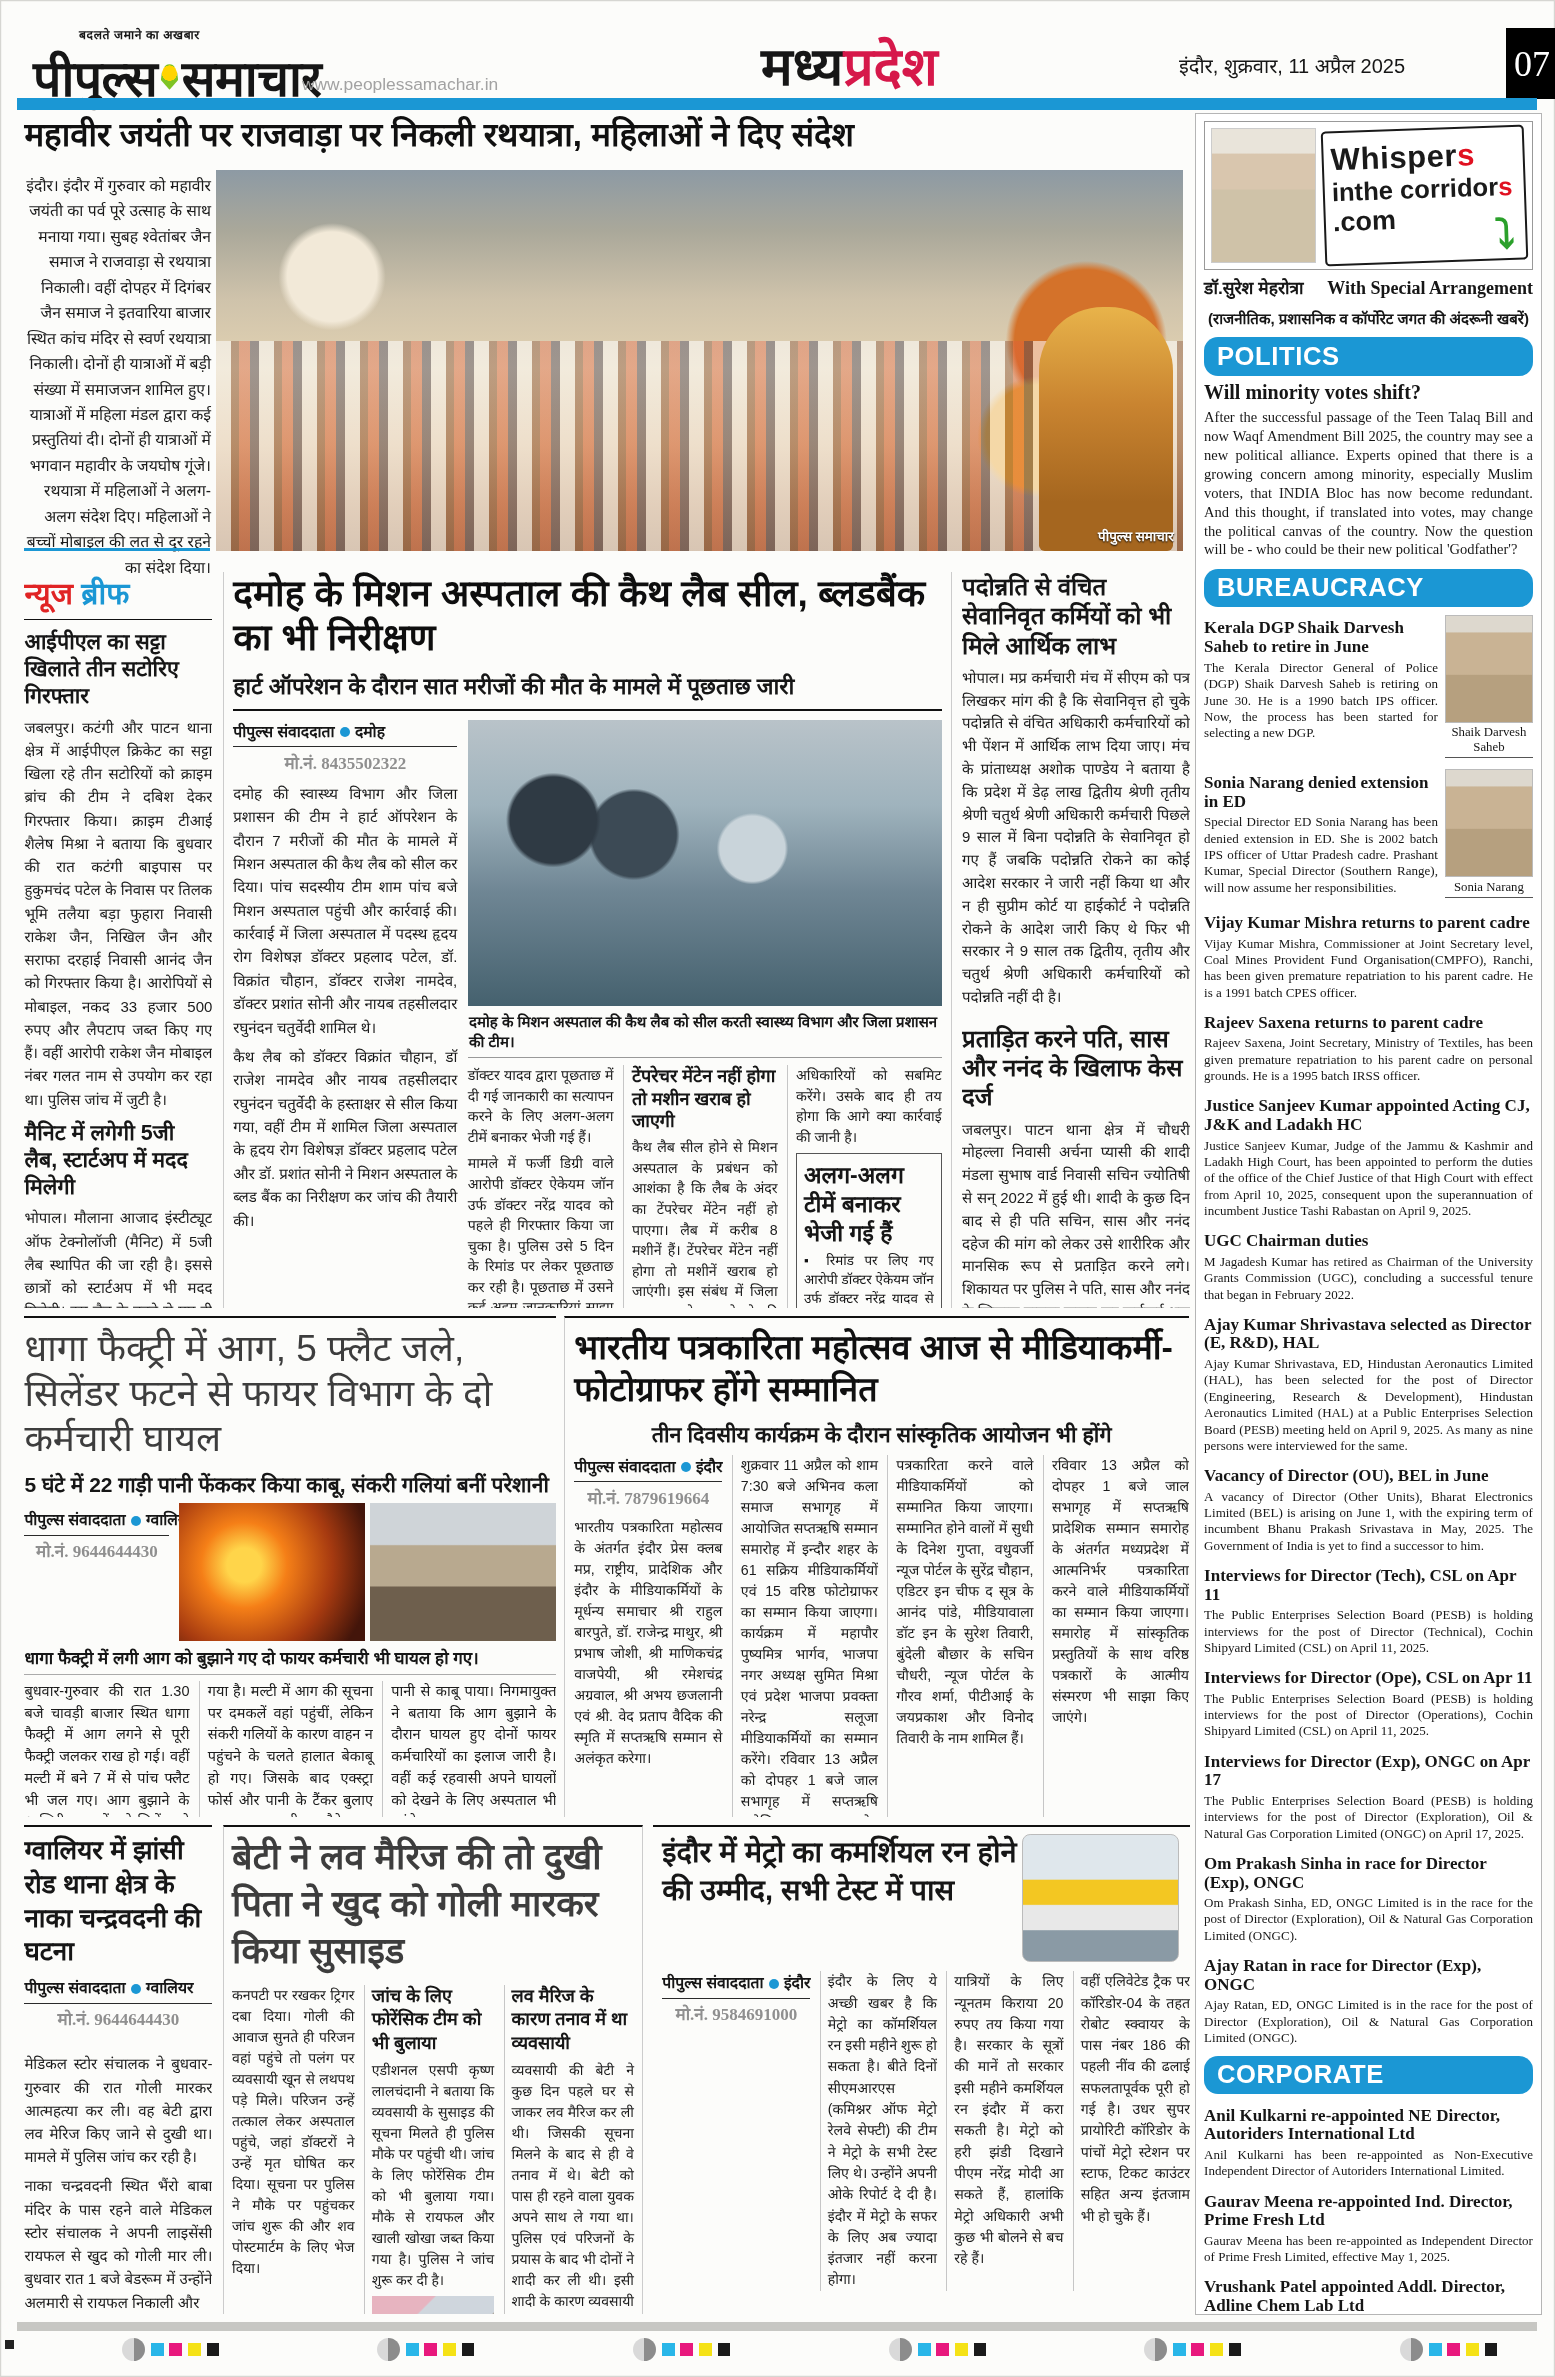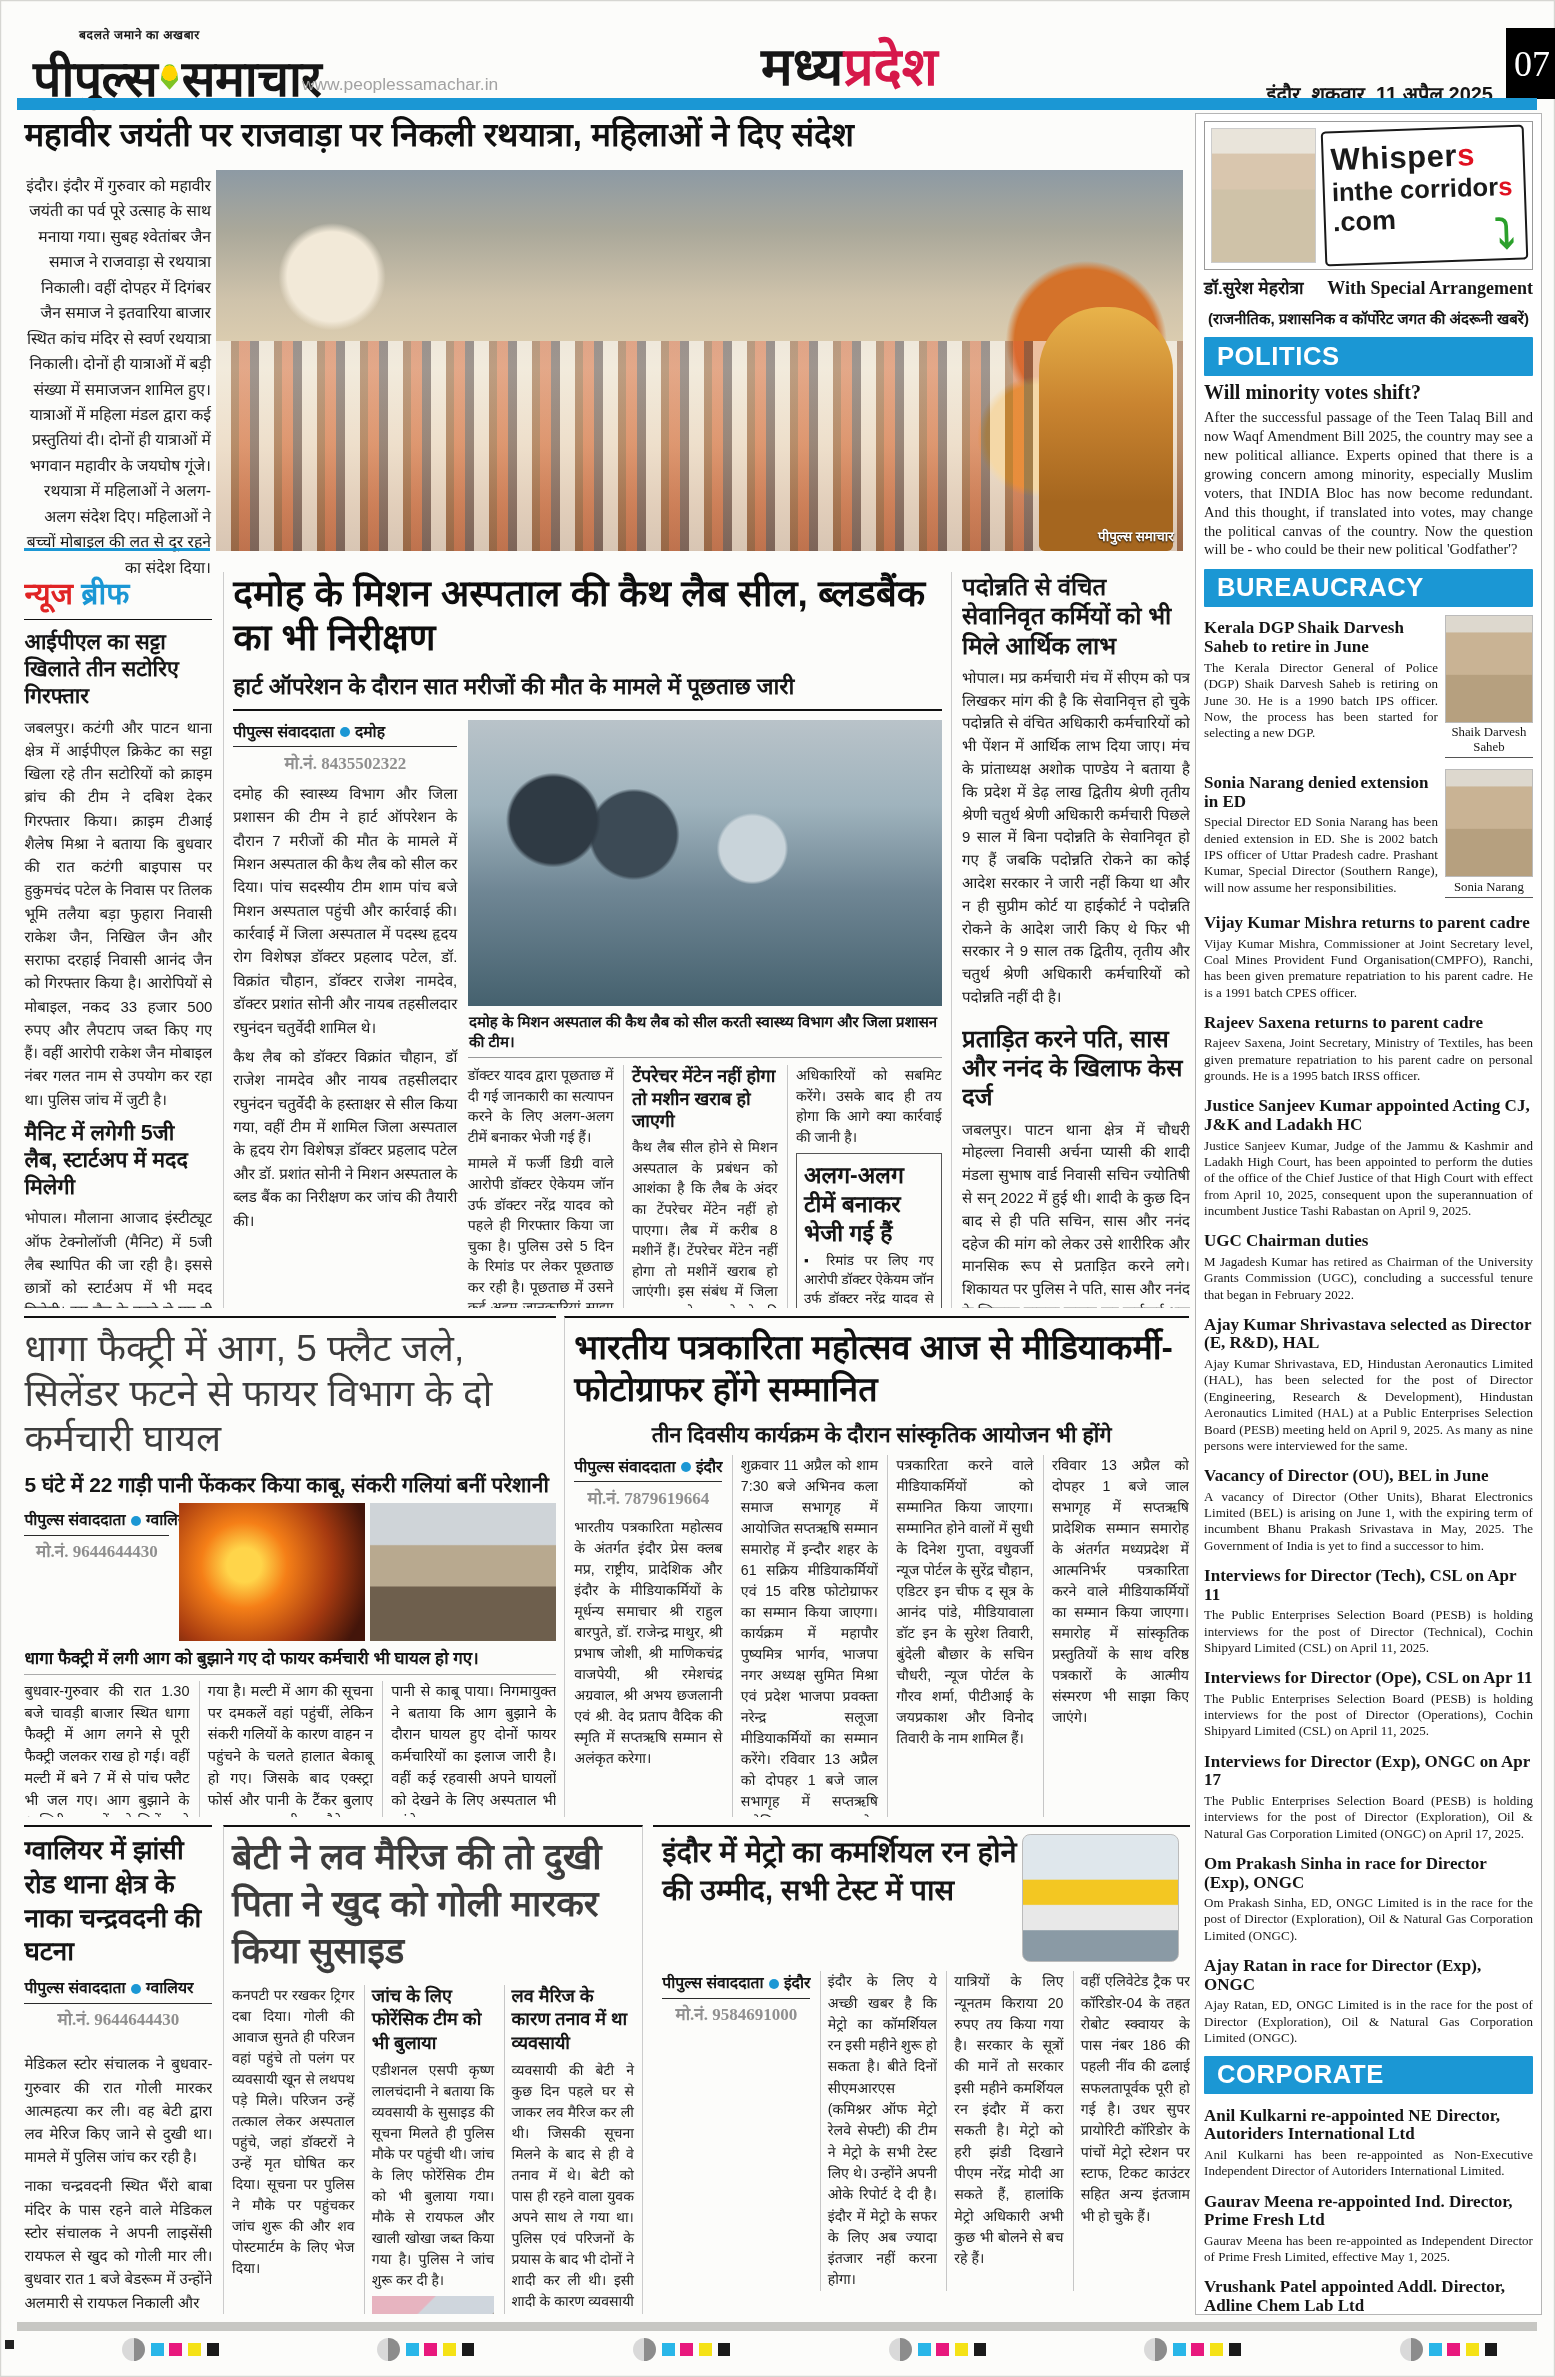--- a/index.html
+++ b/index.html
@@ -5,21 +5,21 @@
   *{box-sizing:border-box;margin:0;padding:0}
   body{margin:0;background:#dcdcd6;font-family:"Liberation Sans",sans-serif}
   .page{position:relative;width:1555px;height:2377px;background:#fcfcfa;margin:0 auto;overflow:hidden;box-shadow:inset 0 0 0 1.2px #d6d6d2;color:#161616}
   
   .tagline{position:absolute;left:79px;top:25.6px;font-size:12.2px;font-weight:bold;letter-spacing:0.6px}
   .masthead{position:absolute;left:33px;top:43px;font-size:50px;font-weight:800;letter-spacing:-0.6px;display:flex;align-items:center}
   .pin{display:inline-block;width:17.4px;height:25.6px;margin:0 3.5px;background:radial-gradient(circle at 50% 35%,#ffd400 0 40%,#7ec323 41% 100%);border-radius:50% 50% 50% 50%/60% 60% 40% 40%;clip-path:polygon(0 0,100% 0,100% 62%,50% 100%,0 62%)}
   .website{position:absolute;left:302px;top:74px;font-size:17.4px;color:#a2a2a2}
   .edition{position:absolute;left:761px;top:28px;font-size:53px;font-weight:800}
   .edition .e2{color:#d6184a}
-  .dateline{position:absolute;left:1179px;top:80px;width:314px;text-align:right;font-size:20px;font-weight:bold}
+  .dateline{position:absolute;left:1179px;top:52px;width:314px;text-align:left;font-size:20px;font-weight:normal}
   .pagebox{position:absolute;left:1506px;top:28px;width:52px;height:71px;background:#000;color:#fff;display:flex;align-items:center;justify-content:center;font-size:36px;font-family:"Liberation Serif",serif}
   .bluebar{position:absolute;left:17.4px;top:98px;width:1520px;height:11.6px;background:#1b97d4}
   
   .hbody{font-size:15.4px;line-height:1.5;text-align:justify;color:#1b1b1b}
   .hbody p{margin-bottom:5.8px}
   .byline{font-weight:bold;font-size:15.7px;white-space:nowrap}
   .dot{display:inline-block;width:10px;height:10px;border-radius:50%;background:#1b97d4;margin:0 5.2px;vertical-align:middle}
   .phone{color:#8f8f8f;font-weight:bold;font-size:17px;font-family:"Liberation Serif",serif;text-align:center;border-top:1.2px solid #2a2a2a;margin-top:4.6px;padding-top:3.5px}
   .rule{height:2.3px;background:#111;margin:8.1px 0}
   
@@ -41,21 +41,21 @@
   .wlogo{flex:1;border:2.3px solid #1a1a1a;border-radius:4.6px;transform:rotate(-2deg);padding:9.3px 7px;font-family:"Liberation Sans",sans-serif;font-weight:800;color:#1a1a1a;position:relative}
   .wl1{font-size:31px;letter-spacing:0.6px}
   .wl2{font-size:25.6px}
   .wl3{font-size:27px}
   .wlogo .red{color:#e01020}
   .warrow{position:absolute;right:10.5px;bottom:3.5px;color:#2ba02b;font-size:41px;line-height:1}
   .wnames{display:flex;justify-content:space-between;align-items:baseline;margin-top:5.8px}
   .wauthor{font-family:"Liberation Sans",sans-serif;font-weight:800;font-size:17.4px}
   .warr{font-weight:bold;font-size:18px}
   .wnote{font-family:"Liberation Sans",sans-serif;font-weight:800;font-size:15px;text-align:center;margin:9.3px 0 2.3px;line-height:1.3}
-  .band{background:#1b97d4;color:#fff;border-radius:1px;font-weight:800;font-size:25.6px;padding:4.6px 12.8px;margin:9.3px 0 5.8px;font-family:"Liberation Sans",sans-serif;letter-spacing:0.6px}
+  .band{background:#1b97d4;color:#fff;border-radius:14px;font-weight:800;font-size:25.6px;padding:4.6px 12.8px;margin:9.3px 0 5.8px;font-family:"Liberation Sans",sans-serif;letter-spacing:0.6px}
   .rtitle{font-size:20px;font-weight:bold;line-height:1.12;margin:2.3px 0 4.6px}
   .rbody{font-size:14.5px;line-height:1.3;text-align:justify}
   .ritem{margin-bottom:5.8px;overflow:hidden}
   .ritem h4{font-size:17px;line-height:1.1;margin:7px 0 2.9px}
   .ritem p{font-size:13px;line-height:1.26;text-align:justify}
   .rfig{float:right;width:88px;margin:2.3px 0 3.5px 7px;text-align:center}
   .rphoto{width:88px;height:108px;background:linear-gradient(180deg,#ddd8ce 0 15%,#c9b394 16% 55%,#b6a07f 56% 100%);border:0.6px solid #bbb}
   .rcap{font-size:12.8px;line-height:1.15;border-bottom:0.6px solid #555;padding:2.3px 0}
   
   .brief{position:absolute;left:24.4px;top:572px;width:188px;height:736px;overflow:hidden}

